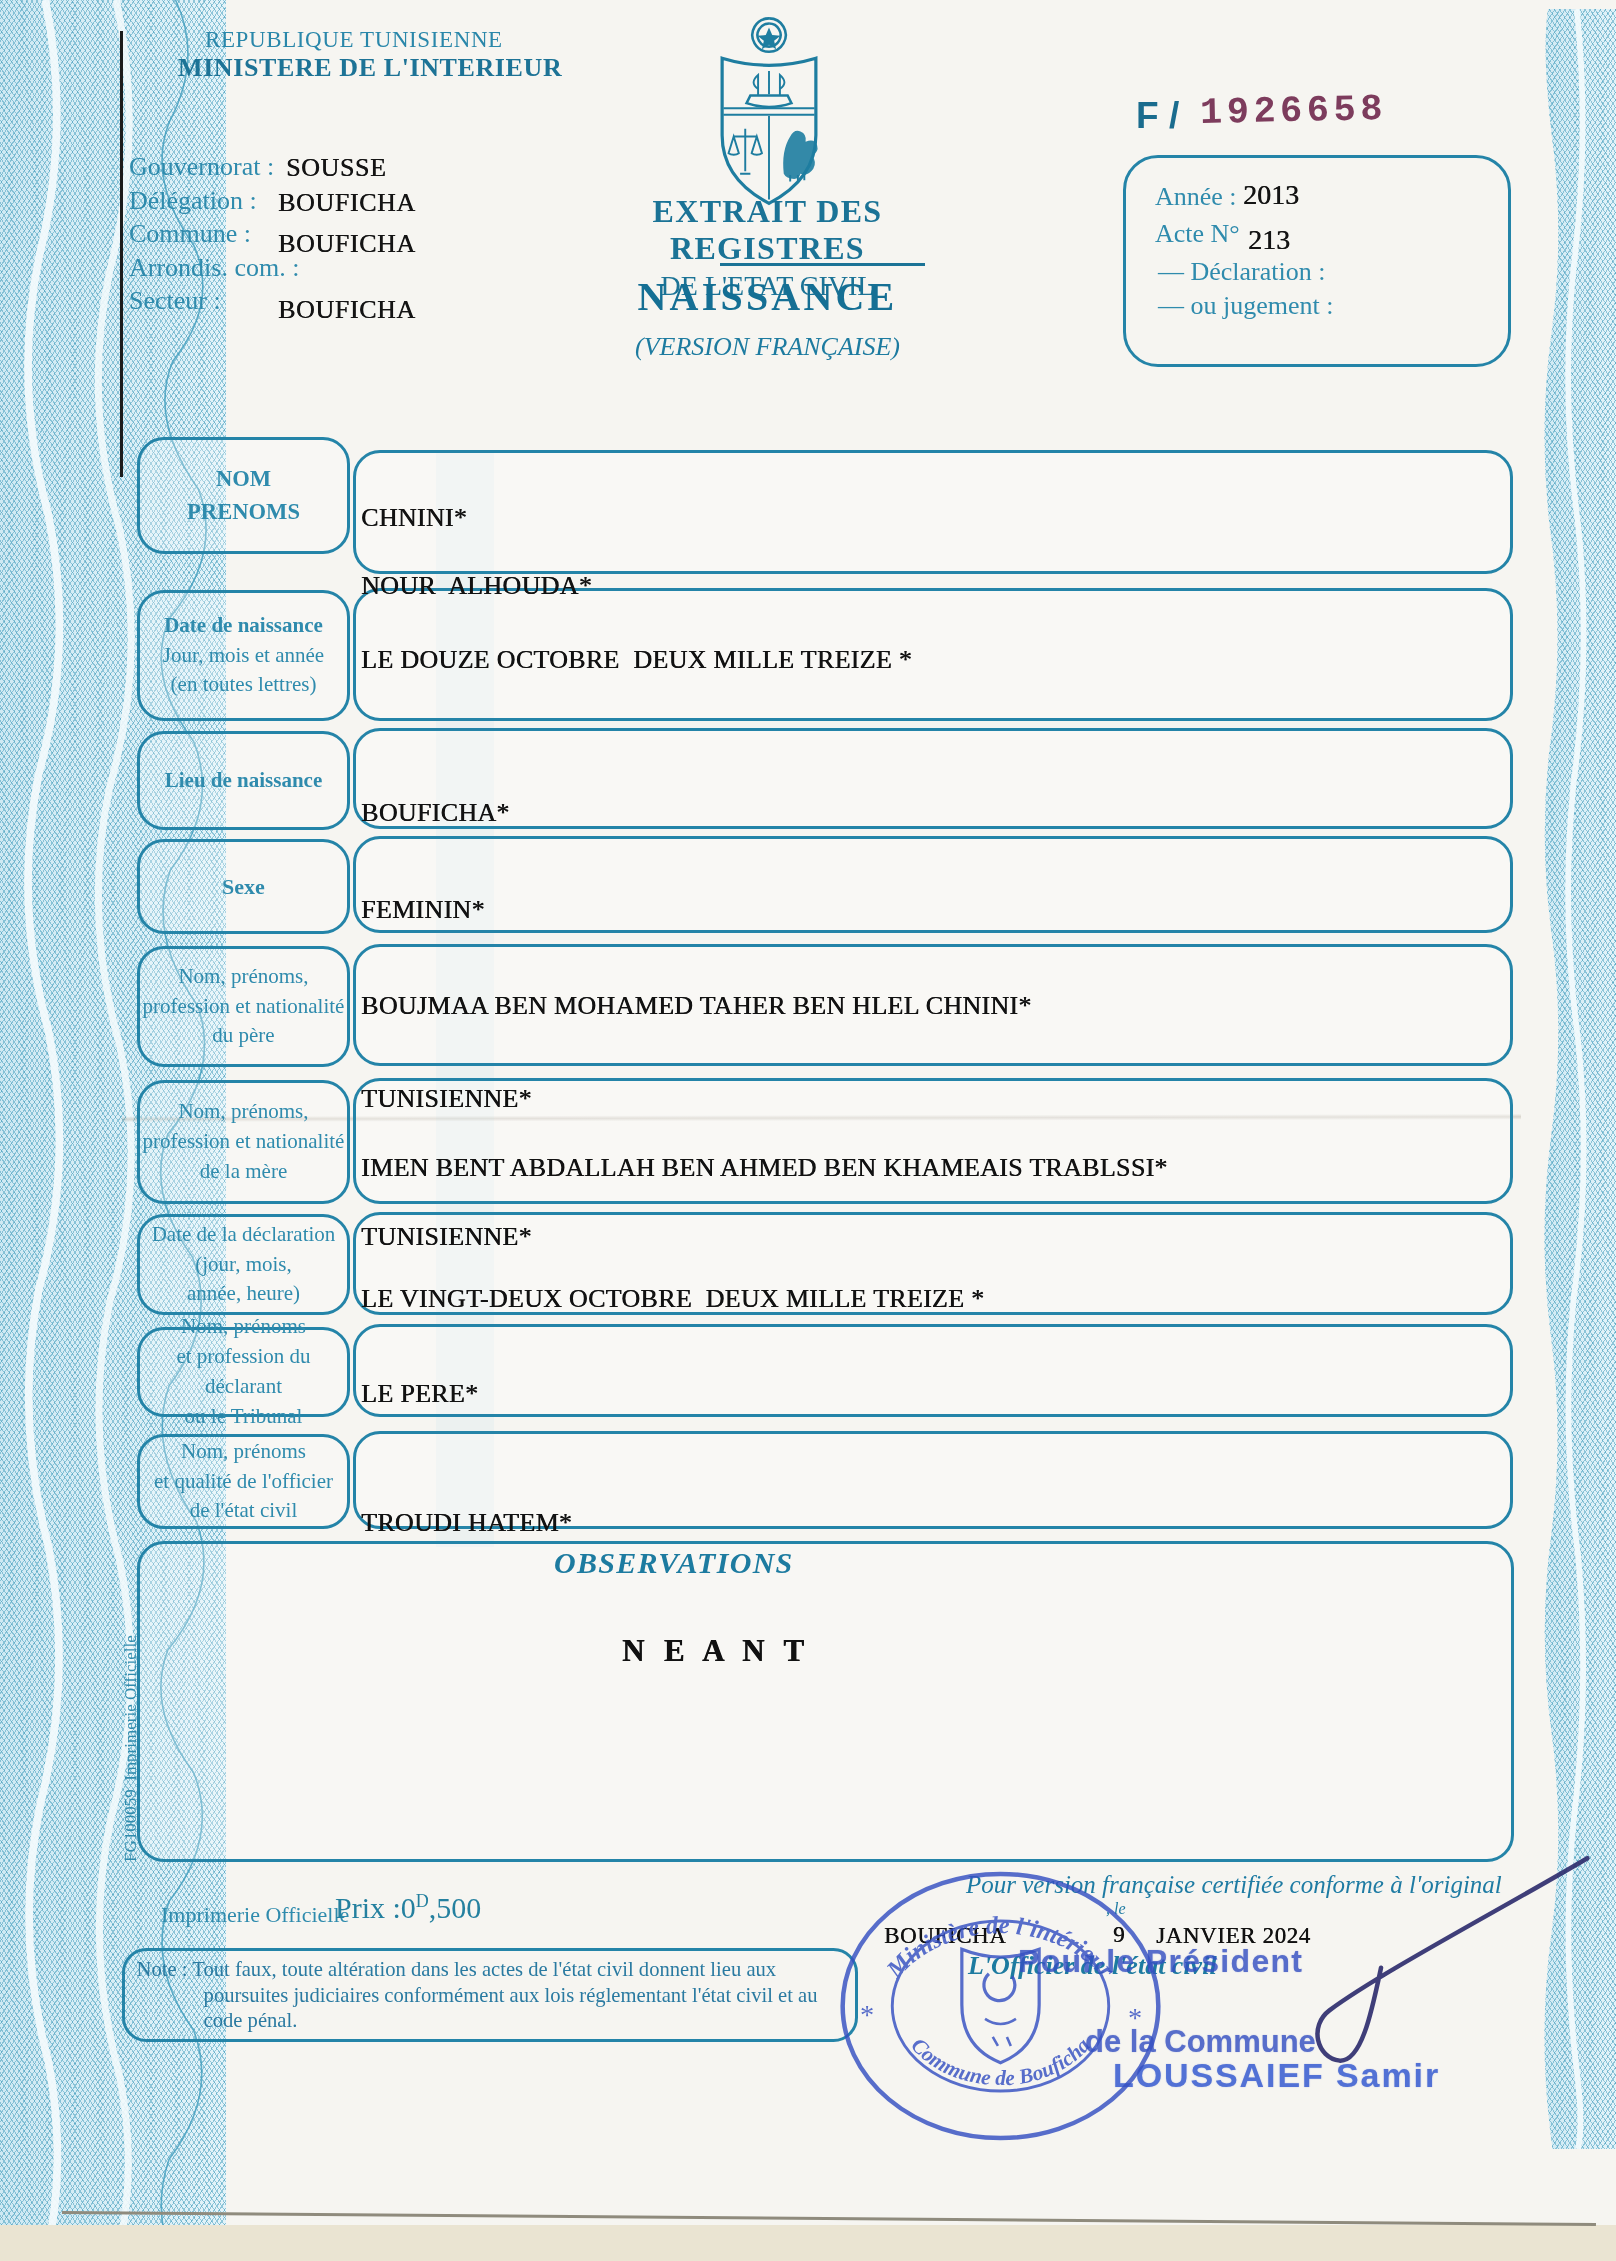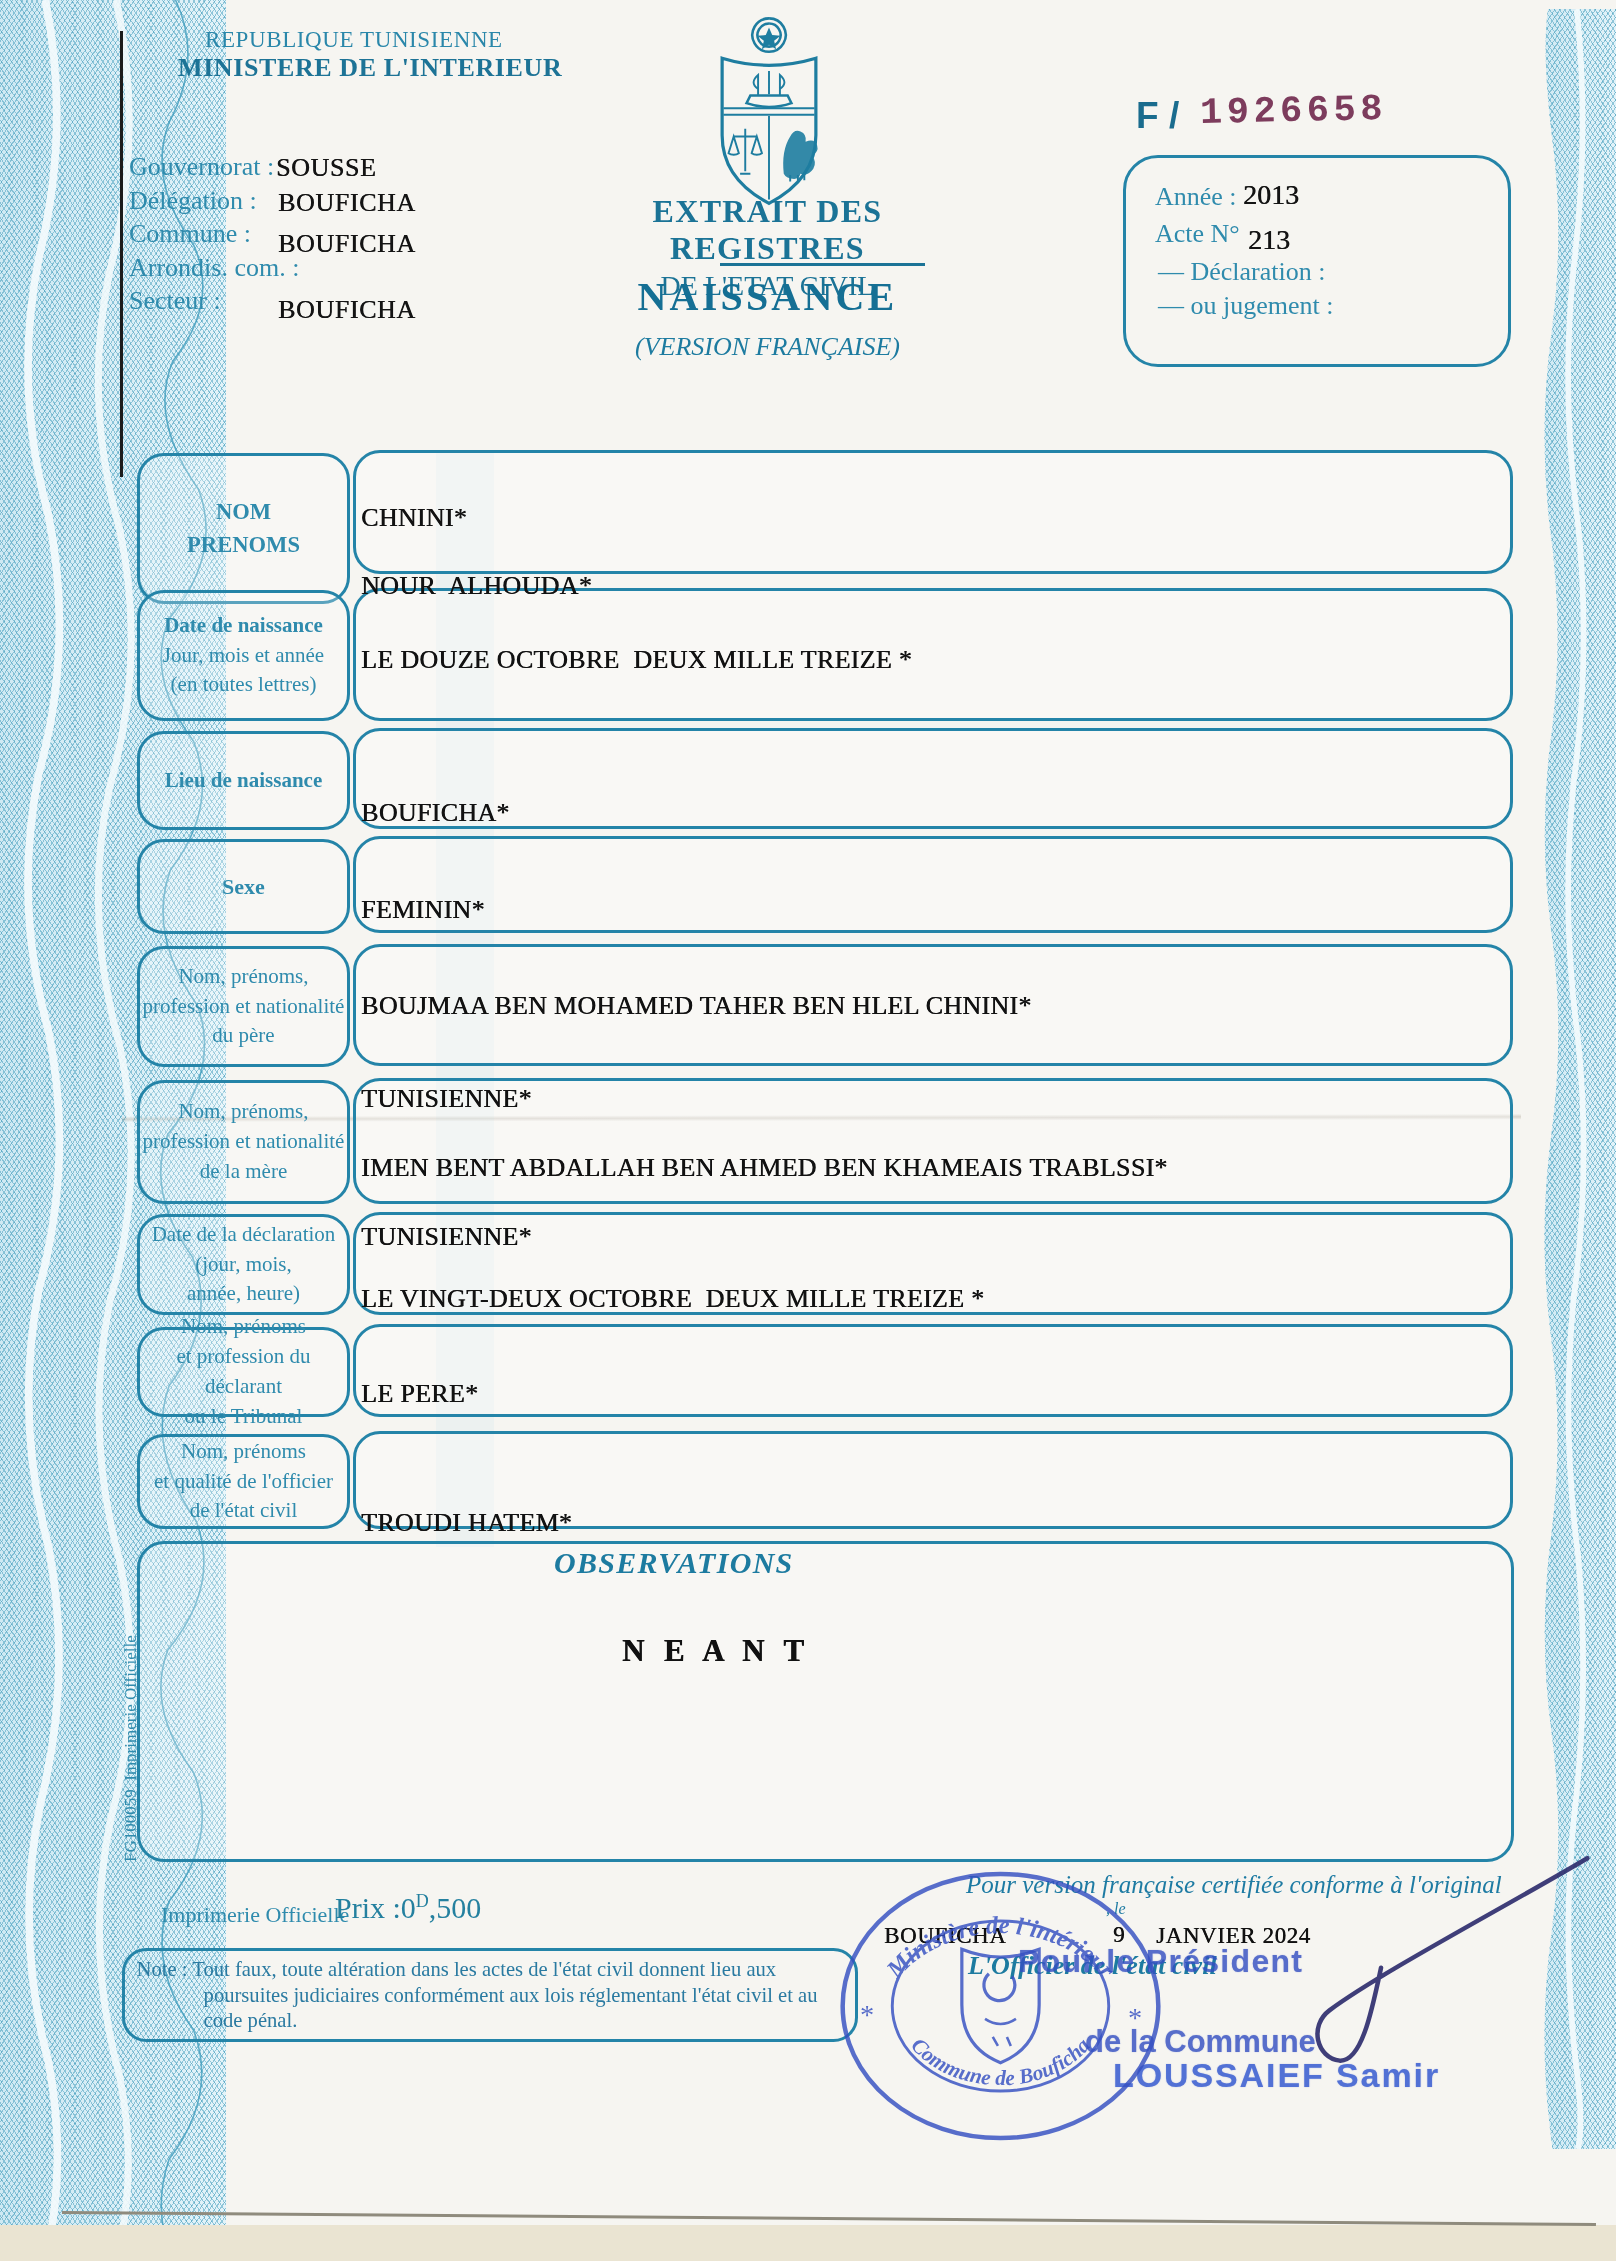--- a/index.html
+++ b/index.html
@@ -111,39 +111,39 @@
 
   <div class="abs regbox"></div>
   <span class="abs reg-t" style="left:1155px;top:182px">Année :</span>
   <span class="abs reg-v" style="left:1243px;top:179px">2013</span>
   <span class="abs reg-t" style="left:1155px;top:219px">Acte N°</span>
   <span class="abs reg-v" style="left:1248px;top:224px">213</span>
   <span class="abs reg-t" style="left:1158px;top:257px">— Déclaration :</span>
   <span class="abs reg-t" style="left:1158px;top:291px">— ou jugement :</span>
 
   <span class="abs admin-label" style="left:129px;top:152px">Gouvernorat :</span>
-  <span class="abs admin-value" style="left:276px;top:153px">SOUSSE</span>
+  <span class="abs admin-value" style="left:286px;top:153px">SOUSSE</span>
   <span class="abs admin-label" style="left:129px;top:186px">Délégation :</span>
   <span class="abs admin-value" style="left:278px;top:188px">BOUFICHA</span>
   <span class="abs admin-label" style="left:129px;top:219px">Commune :</span>
   <span class="abs admin-value" style="left:278px;top:229px">BOUFICHA</span>
   <span class="abs admin-label" style="left:129px;top:253px">Arrondis. com. :</span>
   <span class="abs admin-value" style="left:278px;top:255px"></span>
   <span class="abs admin-label" style="left:129px;top:286px">Secteur :</span>
   <span class="abs admin-value" style="left:278px;top:295px">BOUFICHA</span>
 
   <div class="abs title-wrap">
     <div class="t1">EXTRAIT DES REGISTRES</div>
     <div class="t2">DE L'ETAT CIVIL</div>
   </div>
   <div class="abs trule"></div>
   <div class="abs t3">NAISSANCE</div>
   <div class="abs t4">(VERSION FRANÇAISE)</div>
 
-  <div class="abs lbox" style="top:453px;height:151px">
+  <div class="abs lbox" style="top:437px;height:117px">
     <div class="b">NOM</div>
     <div class="b">PRENOMS</div>
   </div>
   <div class="abs lbox" style="top:590px;height:131px">
     <div class="b" style="font-size:21px">Date de naissance</div>
     <div>Jour, mois et année</div>
     <div>(en toutes lettres)</div>
   </div>
   <div class="abs lbox" style="top:731px;height:99px">
     <div class="b" style="font-size:21px">Lieu de naissance</div>

